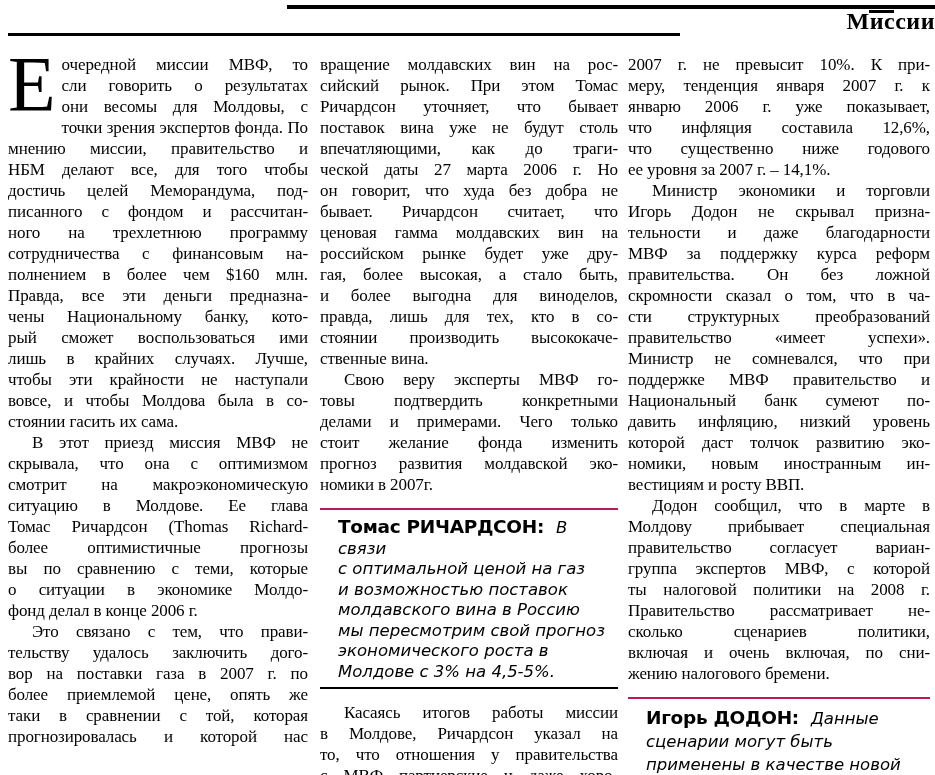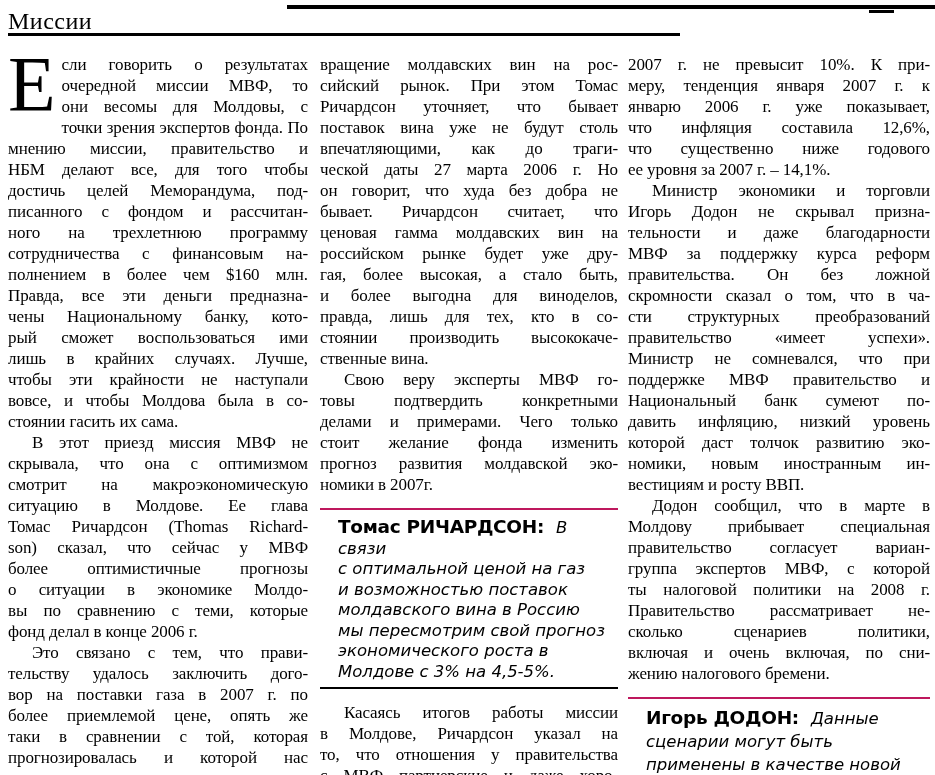--- a/index.html
+++ b/index.html
@@ -18,23 +18,23 @@
   }
   .rule-bottom {
     position: absolute; left: 8px; top: 33px; width: 672px; height: 3px;
     background: #000;
   }
   .scan-speck {
     position: absolute; left: 869px; top: 10px; width: 25px; height: 3px;
     background: #000;
   }
   .page-title {
-    position: absolute; left: 8px; right: 0; top: 8px;
-    text-align: left;
-    font-size: 24px; font-weight: normal;
+    position: absolute; left: 0; right: 0; top: 8px;
+    text-align: right;
+    font-size: 24px; font-weight: bold;
     letter-spacing: 0.5px;
   }
   
   .columns {
     position: absolute; left: 8px; top: 54px;
     width: 922px; height: 721px;
     display: flex;
     overflow: hidden;
   }
   .col { overflow: hidden; height: 721px; }
@@ -91,22 +91,22 @@
 
 <div class="rule-top"></div>
 <div class="scan-speck"></div>
 <div class="page-title">Миссии</div>
 <div class="rule-bottom"></div>
 
 <div class="columns" id="columns">
     <div class="col">
       <div class="para">
         <span class="dropcap">Е</span>
+        <div class="line">очередной миссии МВФ, то</div>
         <div class="line">сли говорить о результатах</div>
-        <div class="line">очередной миссии МВФ, то</div>
         <div class="line">они весомы для Молдовы, с</div>
         <div class="line">точки зрения экспертов фонда. По</div>
         <div class="line">мнению миссии, правительство и</div>
         <div class="line">НБМ делают все, для того чтобы</div>
         <div class="line">достичь целей Меморандума, под-</div>
         <div class="line">писанного с фондом и рассчитан-</div>
         <div class="line">ного на трехлетнюю программу</div>
         <div class="line">сотрудничества с финансовым на-</div>
         <div class="line">полнением в более чем $160 млн.</div>
         <div class="line">Правда, все эти деньги предназна-</div>
@@ -116,24 +116,23 @@
         <div class="line">чтобы эти крайности не наступали</div>
         <div class="line">вовсе, и чтобы Молдова была в со-</div>
         <div class="line endline">стоянии гасить их сама.</div>
       </div>
       <div class="para">
         <div class="line indent">В этот приезд миссия МВФ не</div>
         <div class="line">скрывала, что она с оптимизмом</div>
         <div class="line">смотрит на макроэкономическую</div>
         <div class="line">ситуацию в Молдове. Ее глава</div>
         <div class="line">Томас Ричардсон (Thomas Richard-</div>
-        <div class="line">son) сказал, что сейчас у МВФ</div>
         <div class="line">более оптимистичные прогнозы</div>
+        <div class="line">вы по сравнению с теми, которые</div>
         <div class="line">о ситуации в экономике Молдо-</div>
-        <div class="line">вы по сравнению с теми, которые</div>
         <div class="line endline">фонд делал в конце 2006 г.</div>
       </div>
       <div class="para">
         <div class="line indent">Это связано с тем, что прави-</div>
         <div class="line">тельству удалось заключить дого-</div>
         <div class="line">вор на поставки газа в 2007 г. по</div>
         <div class="line">более приемлемой цене, опять же</div>
         <div class="line">таки в сравнении с той, которая</div>
         <div class="line">прогнозировалась и которой нас</div>
       </div>

